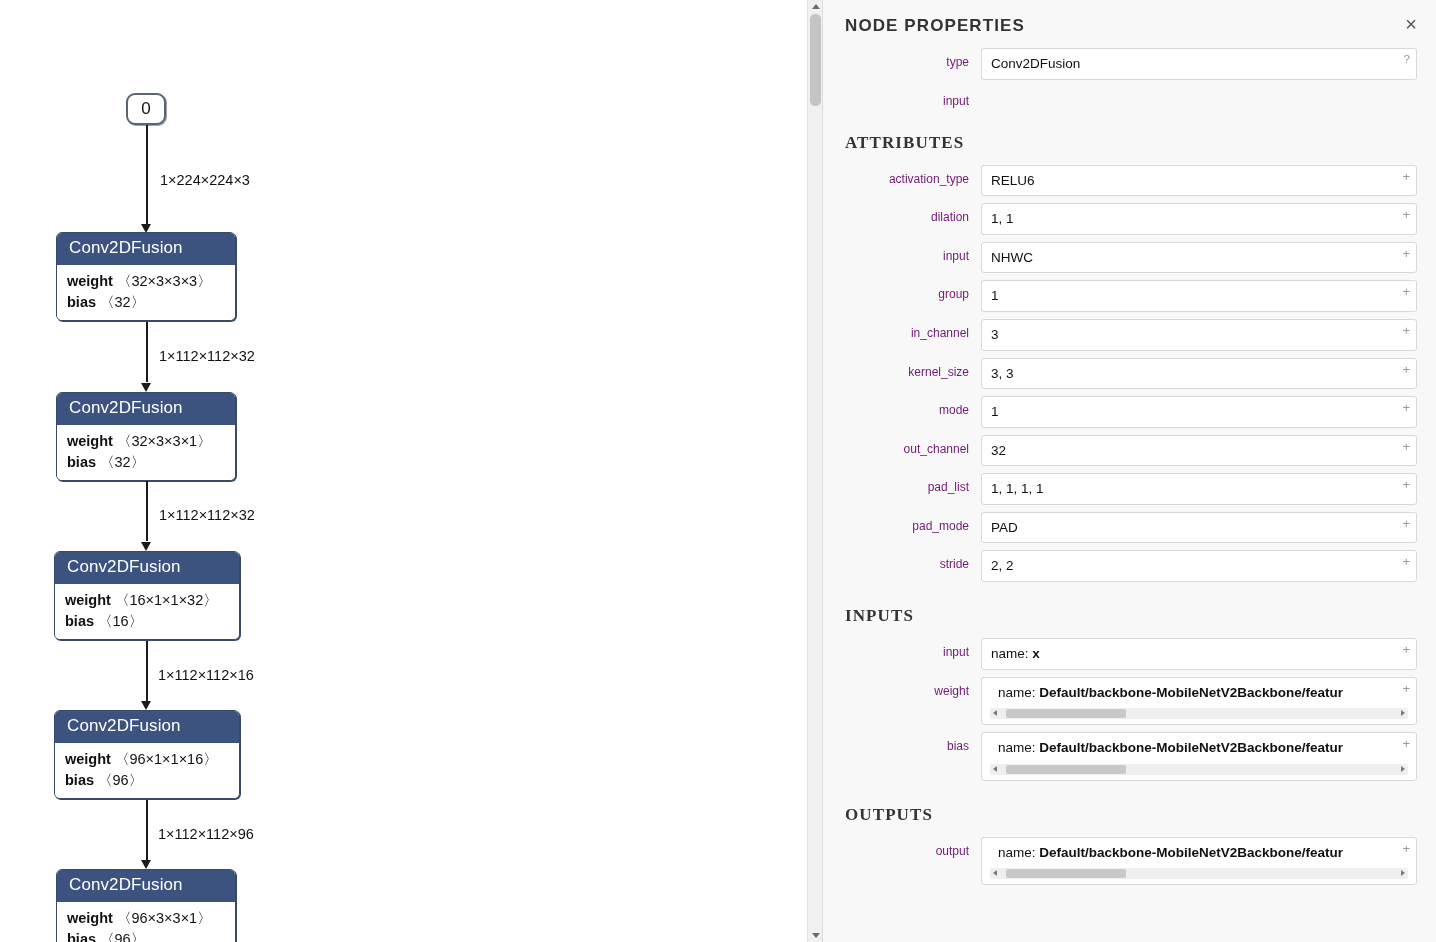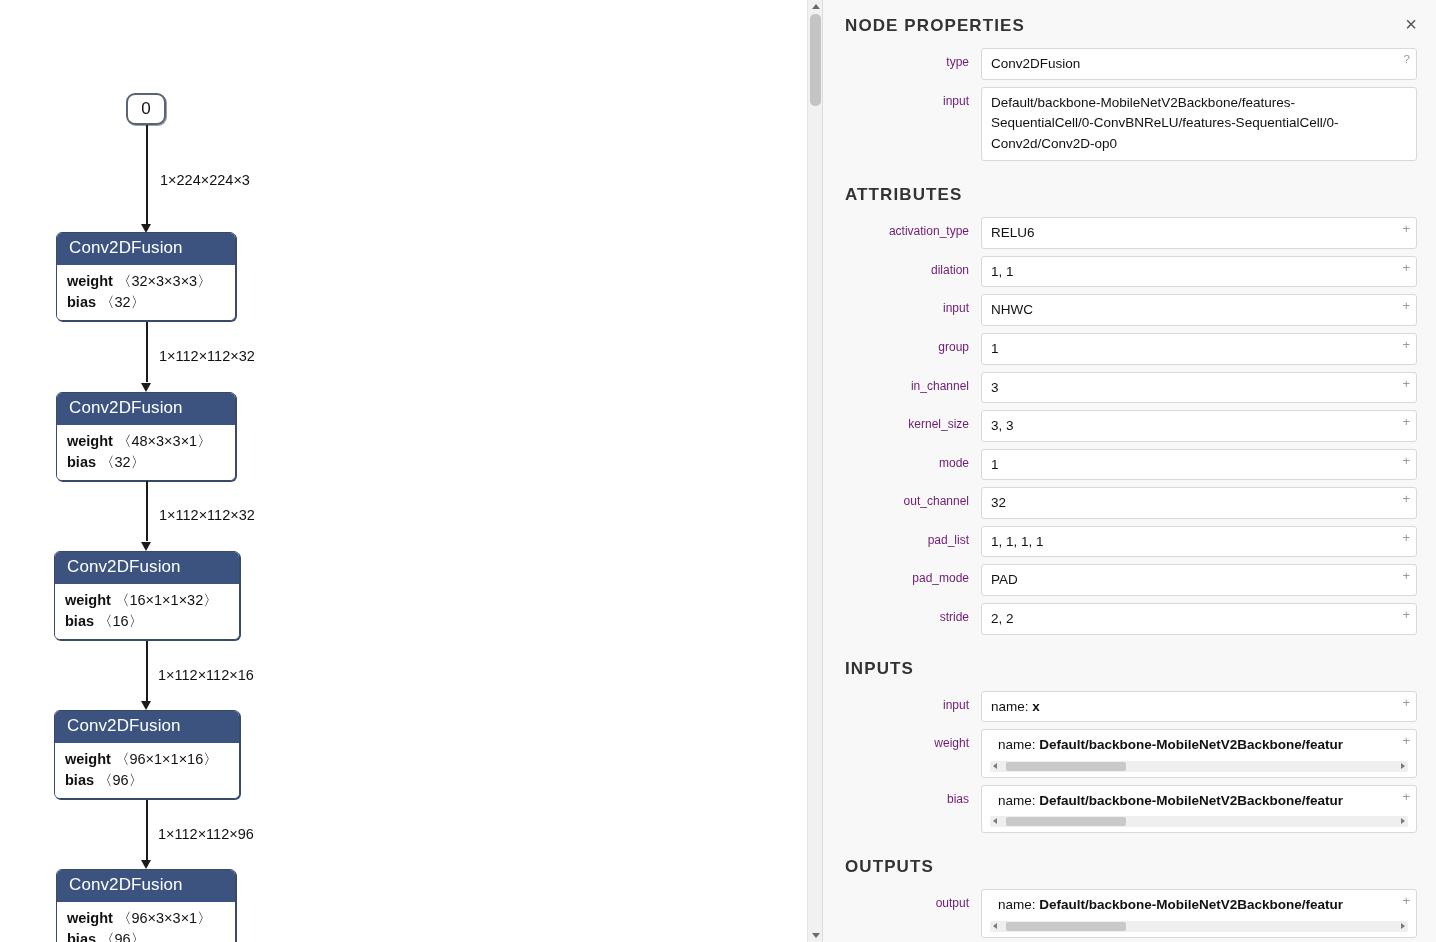--- a/index.html
+++ b/index.html
@@ -127,21 +127,21 @@
     width: 614px;
     padding: 16px 20px 0 20px;
   }
   .section-title {
     font-size: 17px;
     font-weight: bold;
     letter-spacing: 1.1px;
     color: #333333;
     margin: 0 0 12px 2px;
   }
-  .section-title.spaced { margin-top: 24px; }
+  .section-title.spaced { margin-top: 24px; font-family: Liberation Serif, serif; }
   .close-icon {
     position: absolute;
     right: 14px; top: 14px;
     width: 22px; height: 22px;
     color: #555;
     font-size: 20px;
     line-height: 20px;
     text-align: center;
     cursor: pointer;
     user-select: none;
@@ -247,21 +247,21 @@
 
       <div class="edge-line" style="left:146px; top:322px; height:60px;"></div>
       <div class="edge-arrow" style="left:141px; top:383px;"></div>
       <div class="edge-label" style="left:159px; top:348px;">1×112×112×32</div>
 
       <div class="node" style="left:56px; top:392px; width:180px;">
         <div class="node-header">Conv2DFusion</div>
         <div class="node-body">
           <div>
             <span class="pname">weight</span>
-            <span class="pval">〈48×3×3×1〉</span>
+            <span class="pval">〈32×3×3×1〉</span>
           </div>
           <div>
             <span class="pname">bias</span>
             <span class="pval">〈32〉</span>
           </div>
         </div>
       </div>
 
       <div class="edge-line" style="left:146px; top:481px; height:60px;"></div>
       <div class="edge-arrow" style="left:141px; top:542px;"></div>
@@ -336,23 +336,20 @@
       <div class="row">
         <div class="row-label">type</div>
         <div class="row-value">
           <span>Conv2DFusion</span>
           <span class="q-mark">?</span>
         </div>
       </div>
 
       <div class="row">
         <div class="row-label">input</div>
-        <div class="row-value multiline">
-          <span>Default/backbone-MobileNetV2Backbone/features-SequentialCell/0-ConvBNReLU/features-SequentialCell/0-Conv2d/Conv2D-op0</span>
-        </div>
       </div>
 
       <div class="section-title spaced">ATTRIBUTES</div>
 
       <div class="row">
         <div class="row-label">activation_type</div>
         <div class="row-value">
           <span>RELU6</span>
           <span class="plus-mark">+</span>
         </div>

